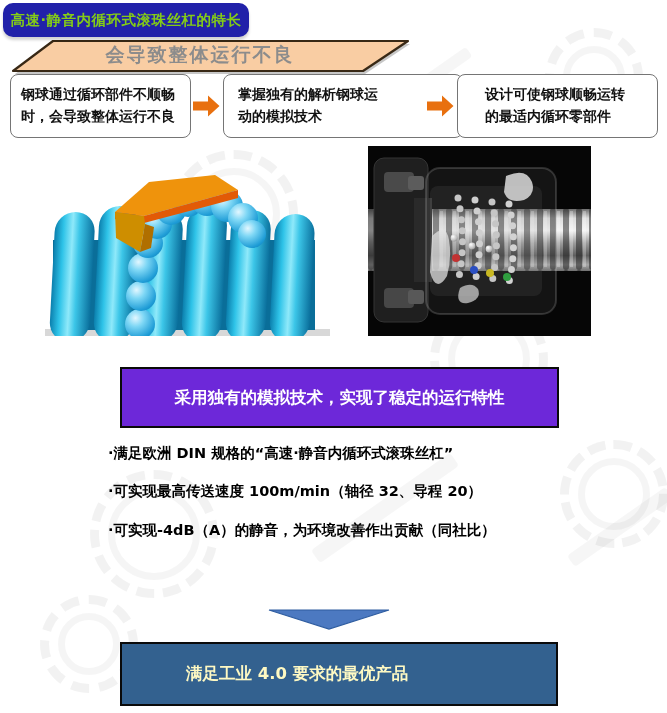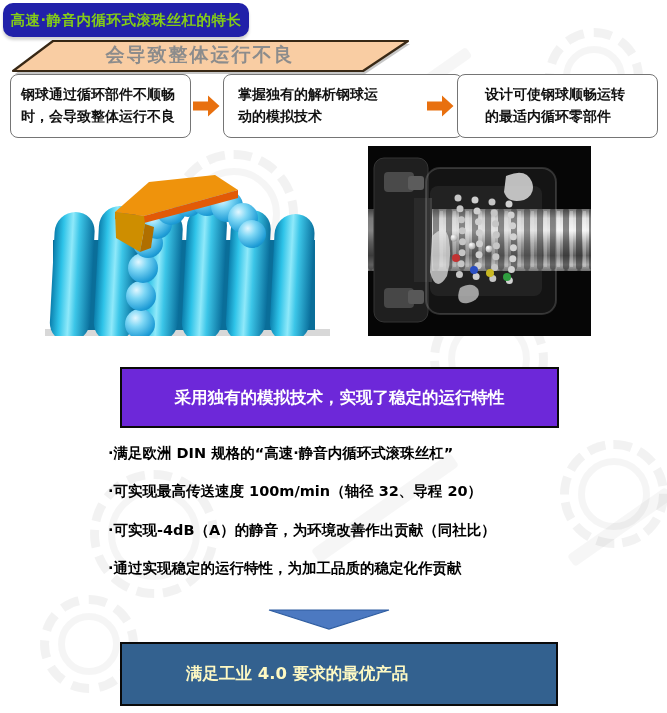--- a/index.html
+++ b/index.html
@@ -188,21 +188,20 @@
       <circle cx="121" cy="103" r="3.4" fill="url(#mball)"></circle>
     </g>
   </svg>
 
   <div class="statement-box">采用独有的模拟技术，实现了稳定的运行特性</div>
 
   <div class="bullets">
     <div class="bullet">·满足欧洲 DIN 规格的“高速·静音内循环式滚珠丝杠”</div>
     <div class="bullet">·可实现最高传送速度 100m/min（轴径 32、导程 20）</div>
     <div class="bullet">·可实现-4dB（A）的静音，为环境改善作出贡献（同社比）</div>
-    <div class="bullet">·通过实现稳定的运行特性，为加工品质的稳定化作贡献</div>
   </div>
 
   <svg class="chevron" viewBox="0 0 122 21">
     <polygon points="1,1 121,1 61,20" fill="#4C79C1" stroke="#2F5DA0" stroke-width="1.2"></polygon>
   </svg>
 
   <div class="conclusion-box">满足工业 4.0 要求的最优产品</div>
 
 </div>
 

